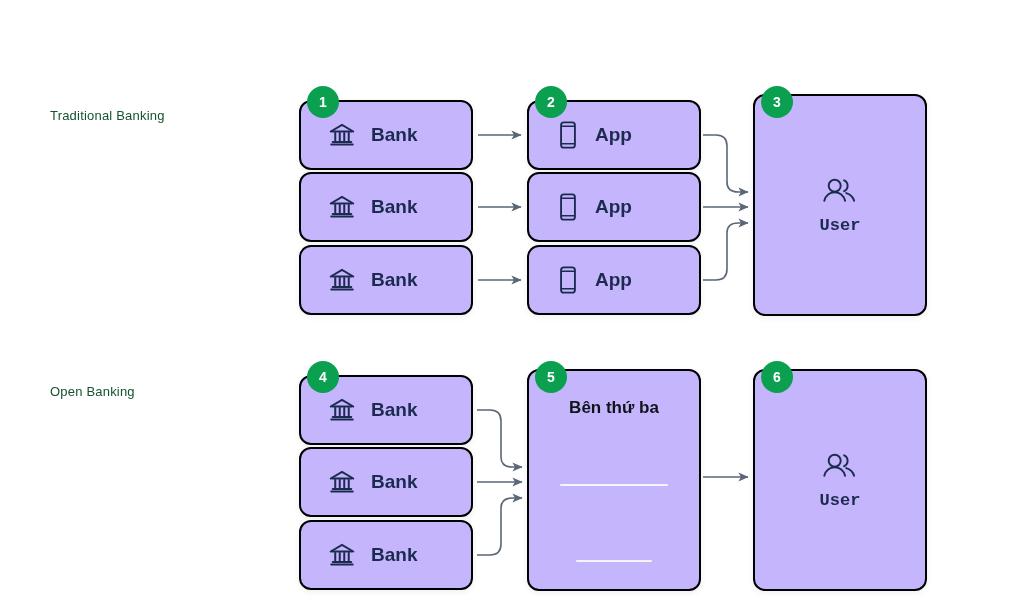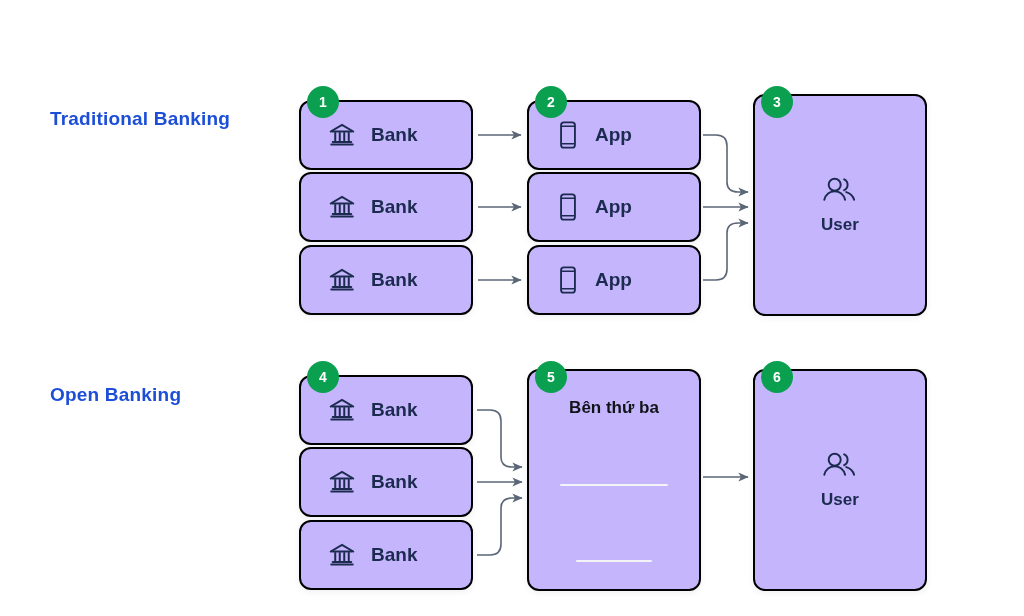--- a/index.html
+++ b/index.html
@@ -15,23 +15,23 @@
   #stage {
     position: relative;
     width: 1024px;
     height: 616px;
     background: #ffffff;
   }
 
   
   .section-label {
     position: absolute;
-    font-size: 19px;
-    font-weight: 700;
-    color: #1d4ed8;
+    font-size: 13px;
+    font-weight: 400;
+    color: #14532d;
     letter-spacing: .2px;
     white-space: nowrap;
   }
   #label-traditional { left: 50px; top: 108px; }
   #label-open        { left: 50px; top: 384px; }
 
   
   .card {
     position: absolute;
     background: #c4b5fd;
@@ -56,20 +56,21 @@
   }
 
   .tall-card {
     width: 174px;
     height: 222px;
     display: flex;
     flex-direction: column;
     align-items: center;
     justify-content: center;
     gap: 10px;
+    font-family: Liberation Mono, monospace;
   }
   .tall-card .label {
     font-size: 17px;
     font-weight: 700;
     color: #1b2a4e;
   }
 
   
   .tp-card {
     width: 174px;

